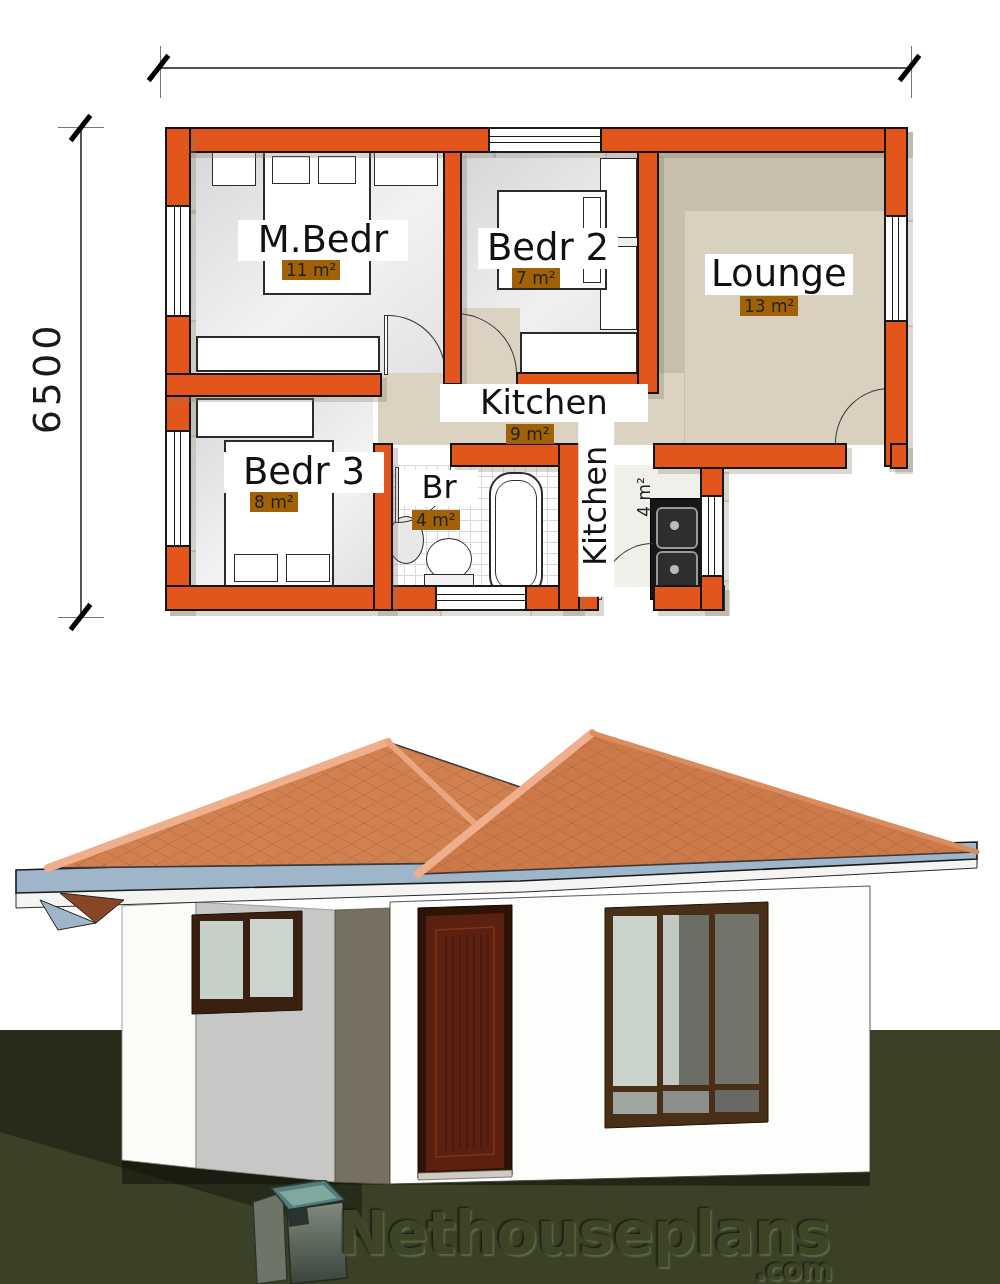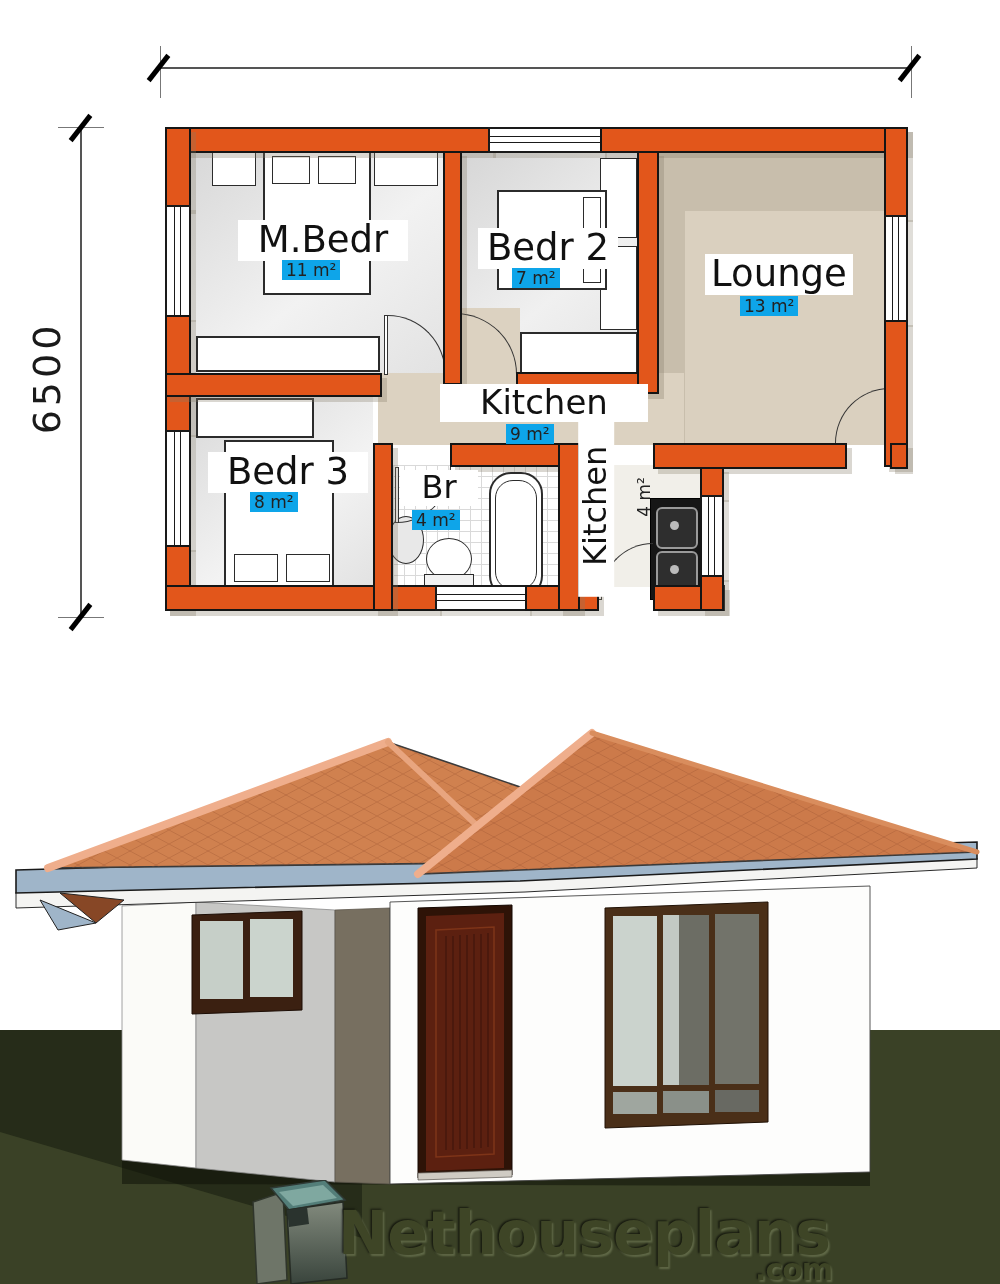--- a/index.html
+++ b/index.html
@@ -15,21 +15,21 @@
   .winh::before{top:30%;} .winh::after{top:60%;}
   .winv::before,.winv::after{content:"";position:absolute;top:0;bottom:0;width:1px;background:#1a1a1a;}
   .winv::before{left:30%;} .winv::after{left:60%;}
   .floor{position:absolute;}
   .furn{position:absolute;background:#fff;border:2px solid #2b2b2b;box-sizing:border-box;}
   .furn2{position:absolute;background:#fff;border:1px solid #2b2b2b;box-sizing:border-box;}
   .arc{position:absolute;box-sizing:border-box;background:transparent;}
   .leaf{position:absolute;background:#fff;border:1px solid #333;box-sizing:border-box;}
   .rname{position:absolute;color:#111;text-align:center;background:#fff;line-height:1.05;
          font-size:37px;padding:1px 6px;white-space:nowrap;}
-  .rarea{position:absolute;color:#222;text-align:center;background:#0ea5e9;font-size:17px;
+  .rarea{position:absolute;color:#222;text-align:center;background:#a16207;font-size:17px;
          padding:0 4px;white-space:nowrap;}
   .dimtxt{position:absolute;color:#1a1a1a;font-size:38px;letter-spacing:4px;text-align:center;}
   .dimline{position:absolute;background:#555;}
   .tick{position:absolute;width:5px;height:32px;background:#000;}
   .ext{position:absolute;background:#777;}
   
   .brand{position:absolute;font-weight:bold;color:#3E4526;letter-spacing:-1px;
          text-shadow:-1.5px -1.5px 2px rgba(0,0,0,0.62), 1.5px 1.5px 2px rgba(190,202,152,0.30);}
 </style>
 </head>
@@ -136,21 +136,21 @@
     <div class="wall" style="left:700px;top:575px;width:24px;height:36px;"></div>
 
     <div class="rname" style="left:238px;top:220px;width:158px;">M.Bedr</div>
     <div class="rarea" style="left:282px;top:260px;">11 m²</div>
     <div class="rname" style="left:478px;top:228px;width:128px;">Bedr 2</div>
     <div class="rarea" style="left:512px;top:268px;">7 m²</div>
     <div class="rname" style="left:705px;top:254px;width:136px;">Lounge</div>
     <div class="rarea" style="left:740px;top:296px;">13 m²</div>
     <div class="rname" style="left:440px;top:384px;width:196px;font-size:34px;">Kitchen</div>
     <div class="rarea" style="left:506px;top:424px;">9 m²</div>
-    <div class="rname" style="left:208px;top:452px;width:148px;">Bedr 3</div>
+    <div class="rname" style="left:224px;top:452px;width:148px;">Bedr 3</div>
     <div class="rarea" style="left:250px;top:492px;">8 m²</div>
     <div class="rname" style="left:400px;top:470px;width:66px;font-size:32px;">Br</div>
     <div class="rarea" style="left:412px;top:510px;">4 m²</div>
     <div class="rname" style="left:505px;top:488px;width:170px;font-size:32px;transform:rotate(-90deg);">Kitchen</div>
     <div class="rarea" style="left:600px;top:487px;width:80px;transform:rotate(-90deg);background:transparent;">4 m²</div>
   </div>
 
   <svg style="position:absolute;left:0;top:690px;" width="1000" height="594" viewBox="0 0 1000 594">
     <defs>
       <linearGradient id="roofG" x1="0" y1="0" x2="0" y2="1">

